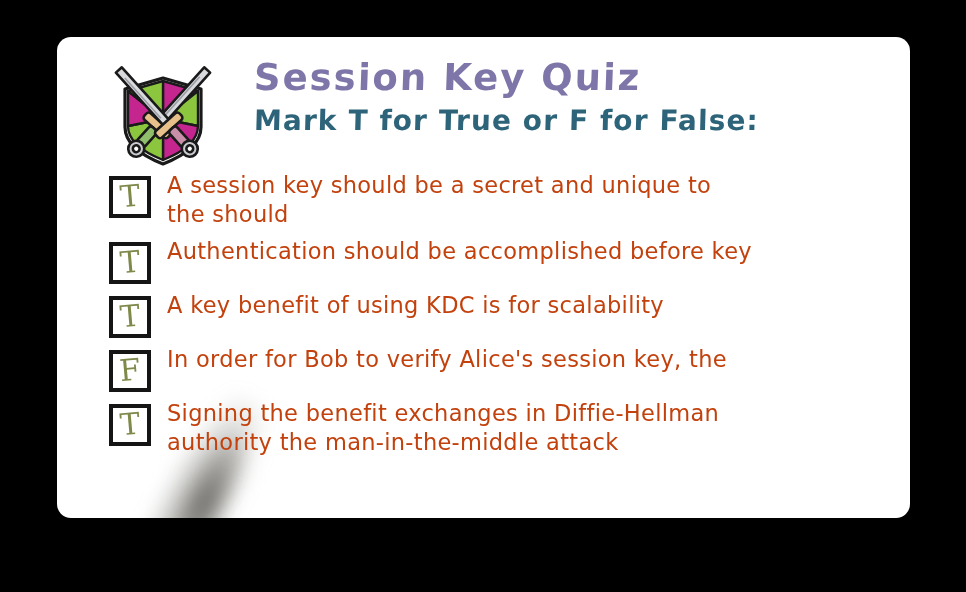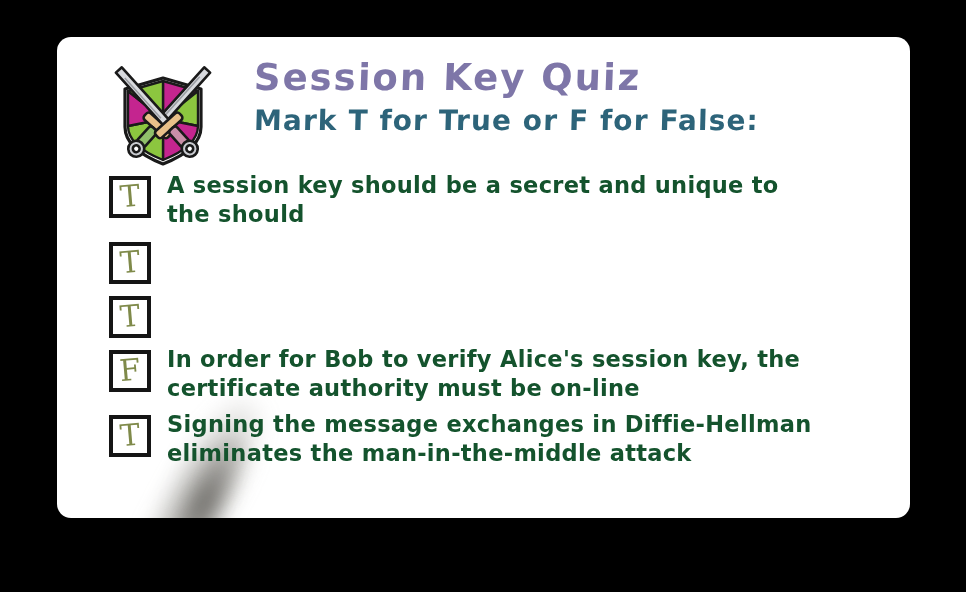--- a/index.html
+++ b/index.html
@@ -140,22 +140,22 @@
     font-family: "DejaVu Serif", serif;
     font-size: 30px;
     font-weight: 400;
     color: #7f8a4a;
     line-height: 1;
   }
   .qtext {
     flex: 1 1 auto;
     font-family: "DejaVu Sans", sans-serif;
     font-size: 22.5px;
-    font-weight: 700;
-    color: #14532d;
+    font-weight: 400;
+    color: #c2410c;
     letter-spacing: 0.3px;
     line-height: 1.30;
     padding-top: 1px;
   }
   .qtext .l2 { display: block; }
 </style>
 </head>
 <body>
 
 <div id="screen">
@@ -224,45 +224,48 @@
           <span>A session key should be a secret and unique to</span>
           <span class="l2">the should</span>
         </div>
       </div>
 
       <div class="qrow">
         <div class="checkbox">
           <div class="mark">T</div>
         </div>
         <div class="qtext">
-        </div>
-      </div>
-
-      <div class="qrow">
-        <div class="checkbox">
-          <div class="mark">T</div>
+          <span>Authentication should be accomplished before key</span>
+        </div>
+      </div>
+
+      <div class="qrow">
+        <div class="checkbox">
+          <div class="mark">T</div>
+        </div>
+        <div class="qtext">
+          <span>A key benefit of using KDC is for scalability</span>
         </div>
       </div>
 
       <div class="qrow">
         <div class="checkbox">
           <div class="mark">F</div>
         </div>
         <div class="qtext">
           <span>In order for Bob to verify Alice's session key, the</span>
-          <span class="l2">certificate authority must be on-line</span>
-        </div>
-      </div>
-
-      <div class="qrow">
-        <div class="checkbox">
-          <div class="mark">T</div>
-        </div>
-        <div class="qtext">
-          <span>Signing the message exchanges in Diffie-Hellman</span>
-          <span class="l2">eliminates the man-in-the-middle attack</span>
+        </div>
+      </div>
+
+      <div class="qrow">
+        <div class="checkbox">
+          <div class="mark">T</div>
+        </div>
+        <div class="qtext">
+          <span>Signing the benefit exchanges in Diffie-Hellman</span>
+          <span class="l2">authority the man-in-the-middle attack</span>
         </div>
       </div>
 
     </div>
 
   </div>
 </div>
 
 </body></html>

